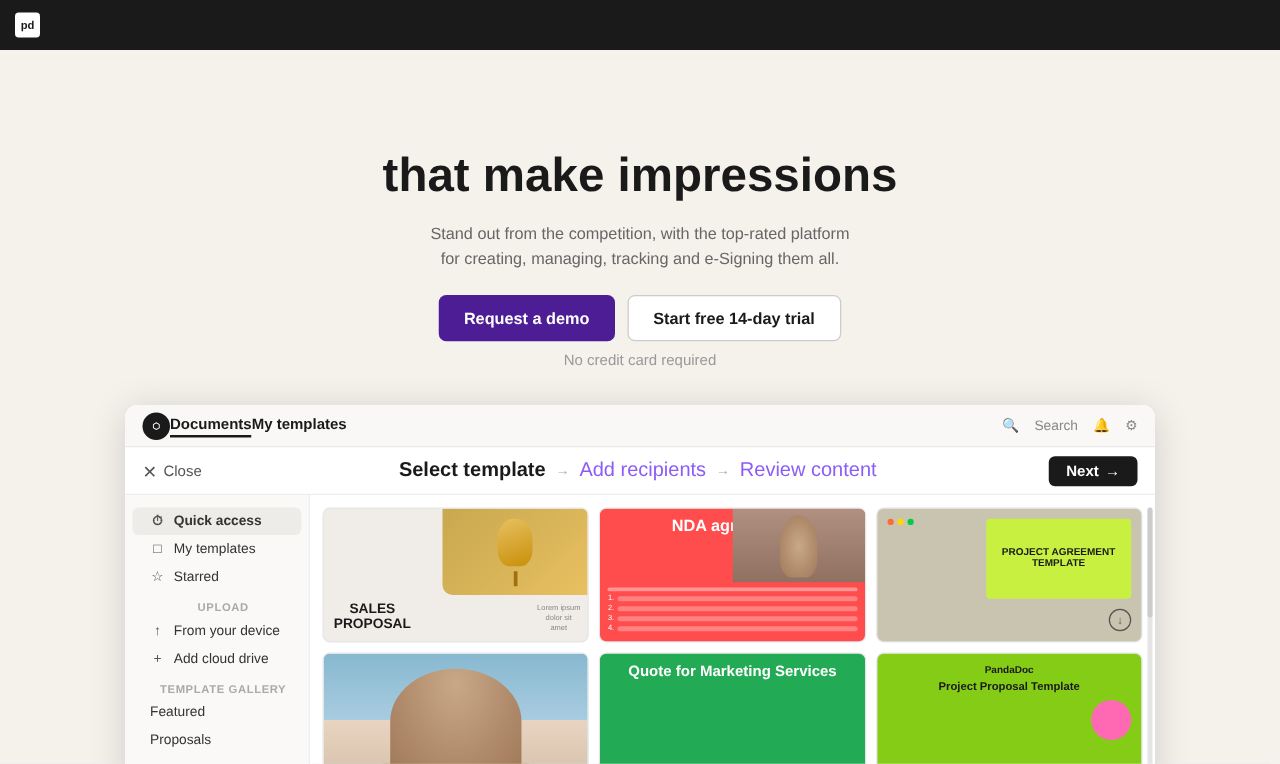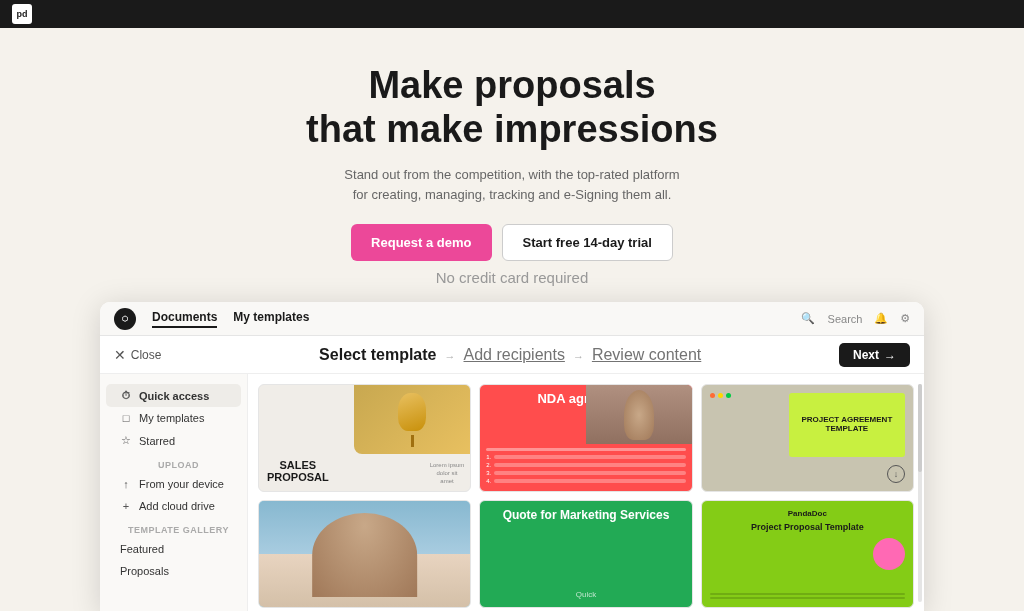--- a/index.html
+++ b/index.html
@@ -8,21 +8,21 @@
       background: #e8e0f0;
       width: 1024px;
       height: 611px;
       overflow: hidden;
       position: relative;
     }
 
     
     .top-bar {
       background: #1a1a1a;
-      height: 28px;
+      height: 40px;
       display: flex;
       align-items: center;
       padding: 0 12px;
     }
     .logo-icon {
       width: 20px;
       height: 20px;
       background: white;
       border-radius: 3px;
       display: flex;
@@ -52,43 +52,43 @@
       line-height: 1.5;
       margin-bottom: 20px;
     }
     .hero-buttons {
       display: flex;
       gap: 10px;
       justify-content: center;
       margin-bottom: 8px;
     }
     .btn-demo {
-      background: #ec4899;
+      background: #4c1d95;
       color: white;
       border: none;
       border-radius: 6px;
       padding: 10px 20px;
       font-size: 13px;
       font-weight: 600;
       cursor: pointer;
     }
     .btn-trial {
       background: white;
       color: #1a1a1a;
       border: 1.5px solid #ccc;
       border-radius: 6px;
       padding: 10px 20px;
       font-size: 13px;
       font-weight: 700;
       cursor: pointer;
     }
     .no-cc {
-      font-size: 15px;
+      font-size: 12px;
       color: #999;
-      margin-bottom: 16px;
+      margin-bottom: 29px;
     }
 
     
     .app-window {
       background: white;
       border-radius: 10px 10px 0 0;
       margin: 0 80px;
       box-shadow: 0 4px 30px rgba(0,0,0,0.15);
       overflow: hidden;
       height: 310px;
@@ -96,21 +96,21 @@
     }
 
     
     .app-nav {
       background: #f9f8f6;
       border-bottom: 1px solid #e5e5e5;
       height: 34px;
       display: flex;
       align-items: center;
       padding: 0 14px;
-      gap: 16px;
+      gap: 0;
     }
     .app-nav-logo {
       width: 22px;
       height: 22px;
       background: #1a1a1a;
       border-radius: 50%;
       display: flex;
       align-items: center;
       justify-content: center;
       color: white;
@@ -166,22 +166,21 @@
       flex: 1;
       justify-content: center;
     }
     .step {
       font-size: 16px;
       font-weight: 600;
       color: #1a1a1a;
     }
     .step.inactive {
       font-weight: 400;
-      color: #737373;
-      text-decoration: underline;
+      color: #8b5cf6;
     }
     .step-arrow {
       font-size: 11px;
       color: #aaa;
     }
     .next-btn {
       background: #1a1a1a;
       color: white;
       border: none;
       border-radius: 5px;
@@ -483,21 +482,21 @@
 <body>
 
 <div class="top-bar">
   <div class="logo-icon">
     <span>pd</span>
   </div>
 </div>
 
 <div class="hero">
   <h1 class="hero-title">
-    <span>Make proposals</span><br>
+    <br>
     <span>that make impressions</span>
   </h1>
   <p class="hero-subtitle">
     <span>Stand out from the competition, with the top-rated platform</span><br>
     <span>for creating, managing, tracking and e-Signing them all.</span>
   </p>
   <div class="hero-buttons">
     <button class="btn-demo">Request a demo</button>
     <button class="btn-trial">Start free 14-day trial</button>
   </div>

